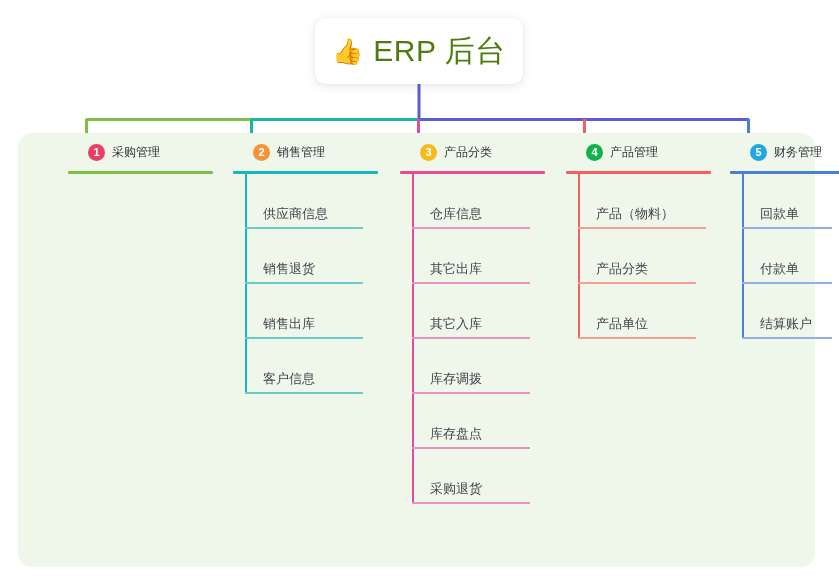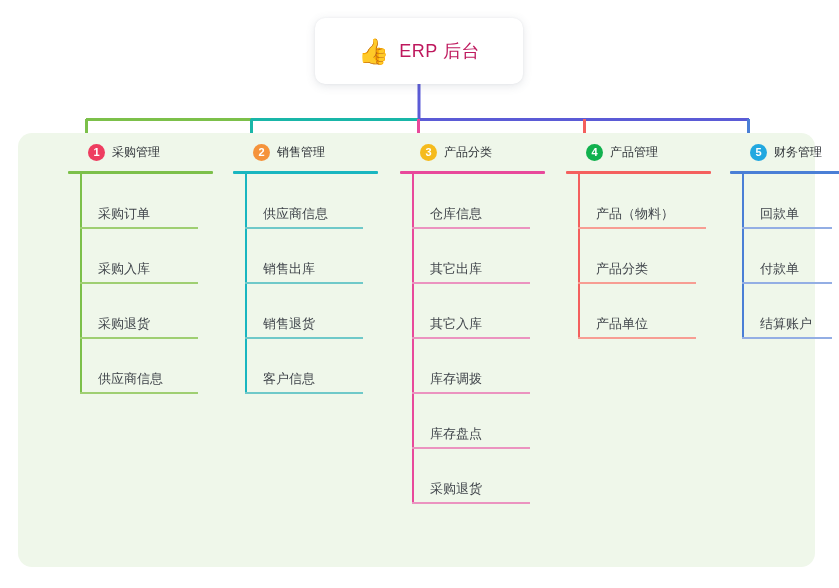--- a/index.html
+++ b/index.html
@@ -37,22 +37,22 @@
     justify-content: center;
     gap: 10px;
     box-sizing: border-box;
   }
   .root-emoji {
     font-size: 25px;
     line-height: 1;
     display: inline-block;
   }
   .root-title {
-    font-size: 18px;
-    color: #be185d;
+    font-size: 30px;
+    color: #4d7c0f;
     letter-spacing: 0.5px;
     white-space: nowrap;
   }
 
   
   #connectors {
     position: absolute;
     left: 0;
     top: 0;
     width: 839px;
@@ -180,59 +180,40 @@
   <div class="panel"></div>
 
   <div class="columns">
 
     <div class="column" style="left:50px;">
       <div class="col-head">
         <span class="badge" style="background:#ee3d60;">1</span>
         <span class="col-title">采购管理</span>
       </div>
       <div class="col-rule" style="background:#7cc04a;"></div>
-      <div class="leaves">
-        <div class="spine" style="background:#7cc04a;"></div>
-        <div class="leaf">
-          <span class="leaf-text">采购订单</span>
-          <span class="leaf-rule" style="background:#9fcf72;"></span>
-        </div>
-        <div class="leaf">
-          <span class="leaf-text">采购入库</span>
-          <span class="leaf-rule" style="background:#9fcf72;"></span>
-        </div>
-        <div class="leaf">
-          <span class="leaf-text">采购退货</span>
-          <span class="leaf-rule" style="background:#9fcf72;"></span>
-        </div>
-        <div class="leaf">
-          <span class="leaf-text">供应商信息</span>
-          <span class="leaf-rule" style="background:#9fcf72;"></span>
-        </div>
-      </div>
     </div>
 
     <div class="column" style="left:215px;">
       <div class="col-head">
         <span class="badge" style="background:#f5933b;">2</span>
         <span class="col-title">销售管理</span>
       </div>
       <div class="col-rule" style="background:#19b6c0;"></div>
       <div class="leaves">
         <div class="spine" style="background:#19b6c0;"></div>
         <div class="leaf">
           <span class="leaf-text">供应商信息</span>
           <span class="leaf-rule" style="background:#6fc9c9;"></span>
         </div>
         <div class="leaf">
+          <span class="leaf-text">销售退货</span>
+          <span class="leaf-rule" style="background:#6fc9c9;"></span>
+        </div>
+        <div class="leaf">
           <span class="leaf-text">销售出库</span>
-          <span class="leaf-rule" style="background:#6fc9c9;"></span>
-        </div>
-        <div class="leaf">
-          <span class="leaf-text">销售退货</span>
           <span class="leaf-rule" style="background:#6fc9c9;"></span>
         </div>
         <div class="leaf">
           <span class="leaf-text">客户信息</span>
           <span class="leaf-rule" style="background:#6fc9c9;"></span>
         </div>
       </div>
     </div>
 
     <div class="column" style="left:382px;">

